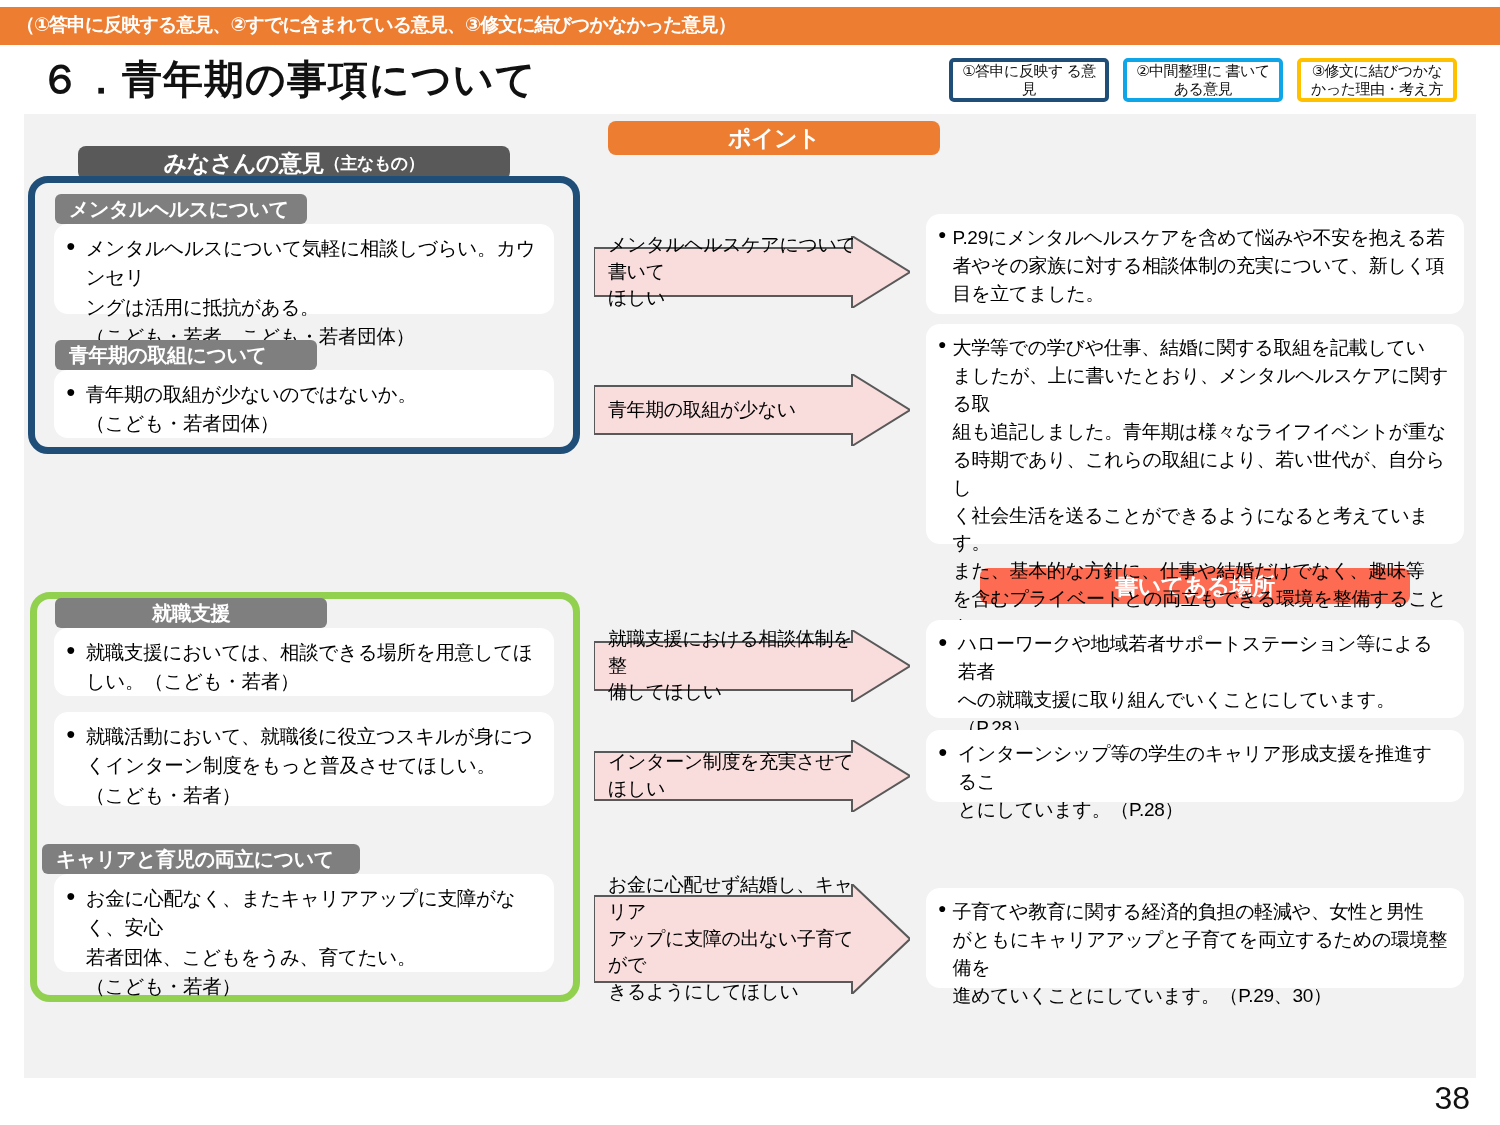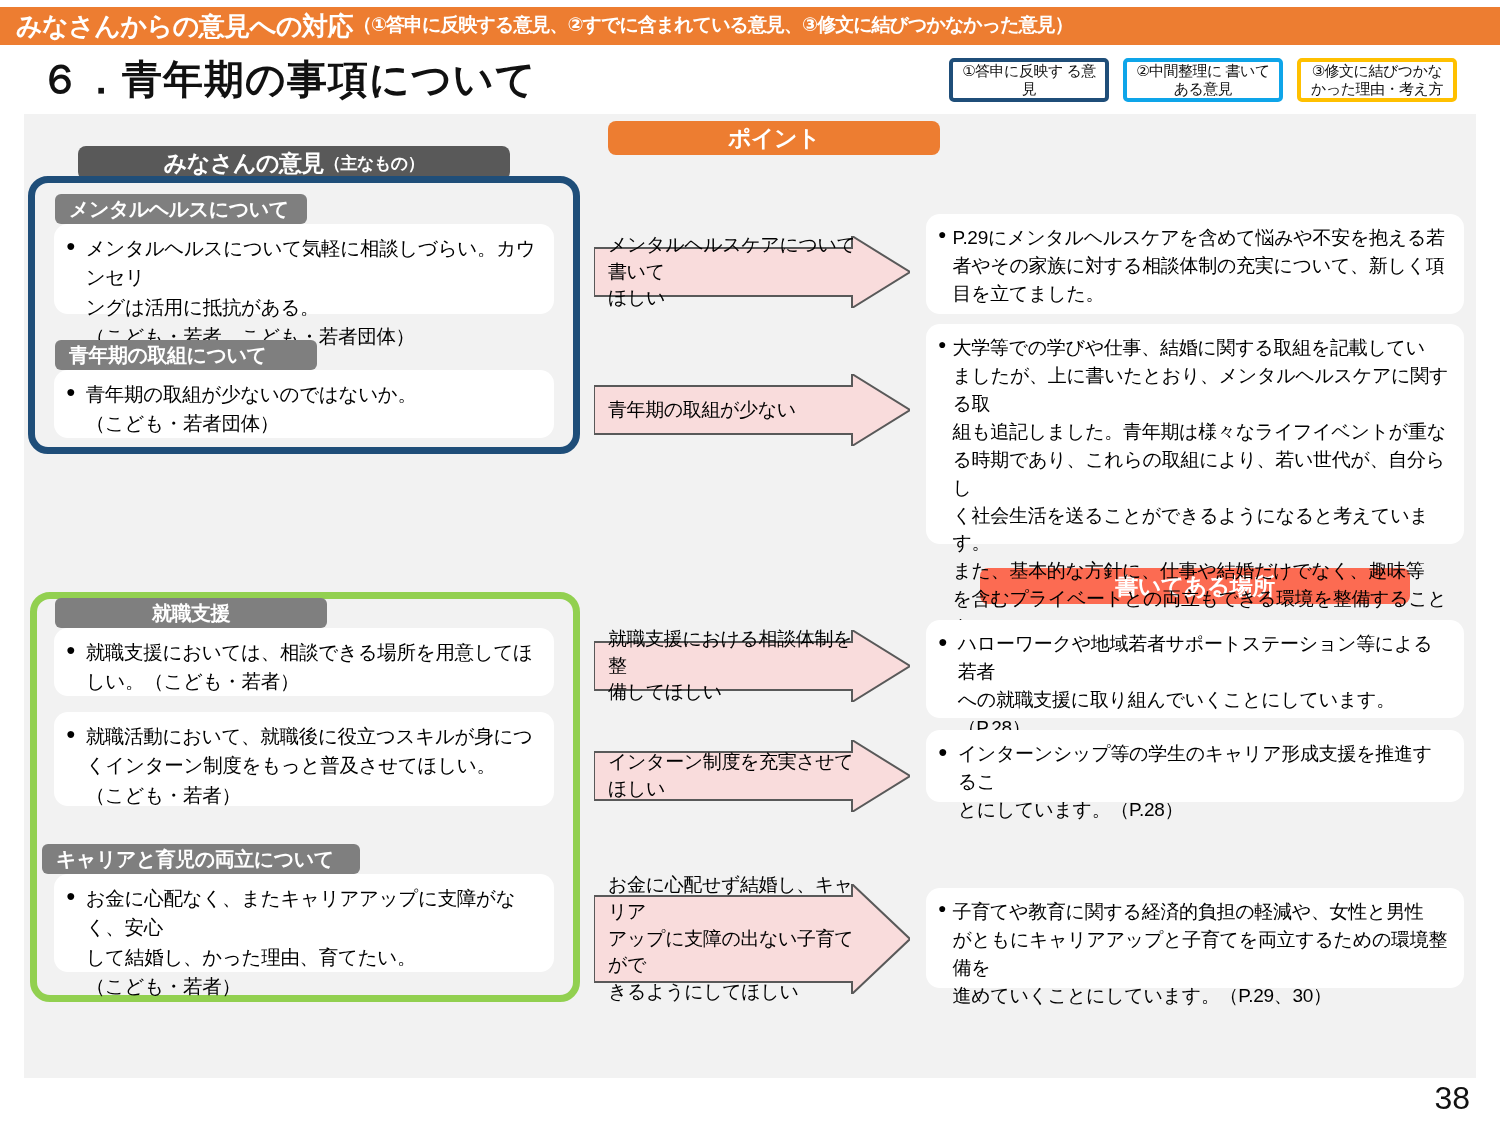--- a/index.html
+++ b/index.html
@@ -106,21 +106,20 @@
     position: absolute; right: 30px; bottom: 8px;
     font-size: 32px; color: #111111;
   }
 </style>
 </head>
 <body>
 
 <div class="slide">
 
   <div class="banner">
-    <span class="banner-main">みなさんからの意見への対応</span>
     <span class="banner-sub">（①答申に反映する意見、②すでに含まれている意見、③修文に結びつかなかった意見）</span>
   </div>
 
   <div class="page-title">６．青年期の事項について</div>
 
   <div class="legend">
     <div class="chip c1">①答申に反映す
 る意見</div>
     <div class="chip c2">②中間整理に
 書いてある意見</div>
@@ -179,21 +178,21 @@
 くインターン制度をもっと普及させてほしい。
 （こども・若者）</span>
     </div>
   </div>
 
   <div class="subtab" style="left:42px; top:844px; width:318px;">キャリアと育児の両立について</div>
   <div class="card" style="left:54px; top:874px; width:500px; height:98px;">
     <div class="card-inner">
       <span class="bullet">●</span>
       <span class="ctext">お金に心配なく、またキャリアアップに支障がなく、安心
-して結婚し、かった理由、育てたい。
+若者団体、こどもをうみ、育てたい。
 （こども・若者）</span>
     </div>
   </div>
 
   <div class="arrow" style="left:594px; top:236px; width:316px; height:72px;">
     <svg width="316" height="72" viewBox="0 0 316 72">
       <path d="M0,12 L258,12 L258,0 L316,36 L258,72 L258,60 L0,60 Z" fill="#F9DCDC" stroke="#595959" stroke-width="2"></path>
     </svg>
     <div class="alabel">メンタルヘルスケアについて書いて
 ほしい</div>

